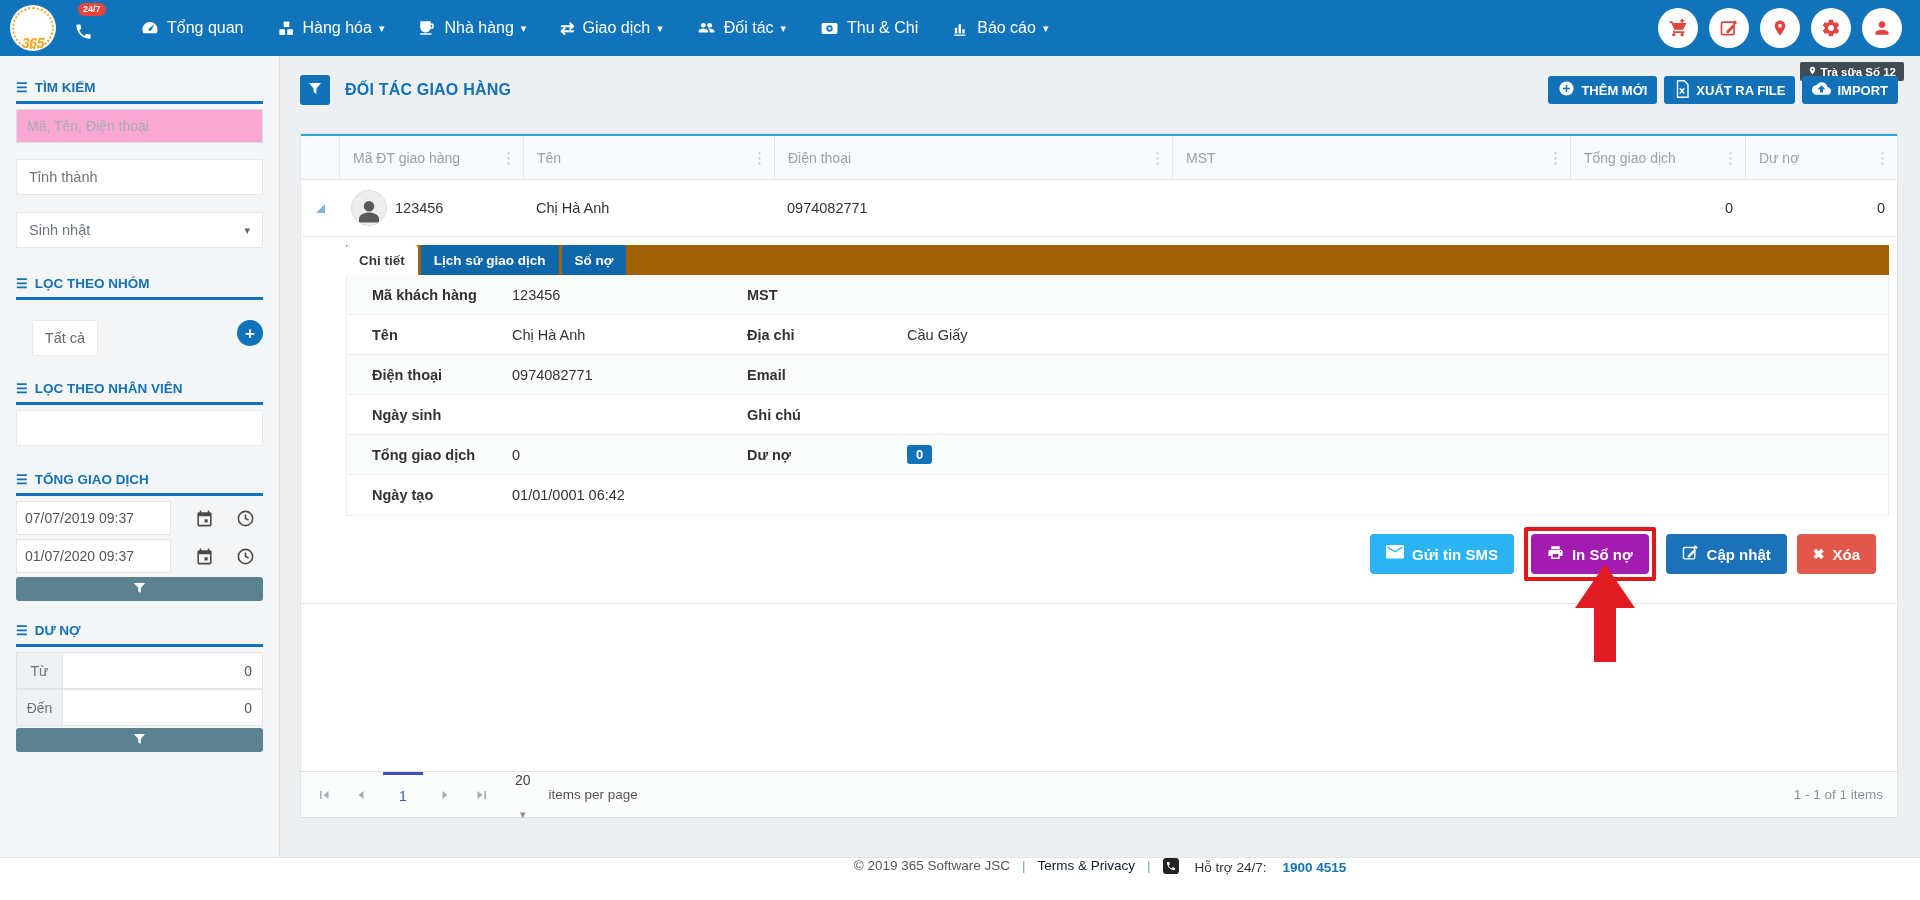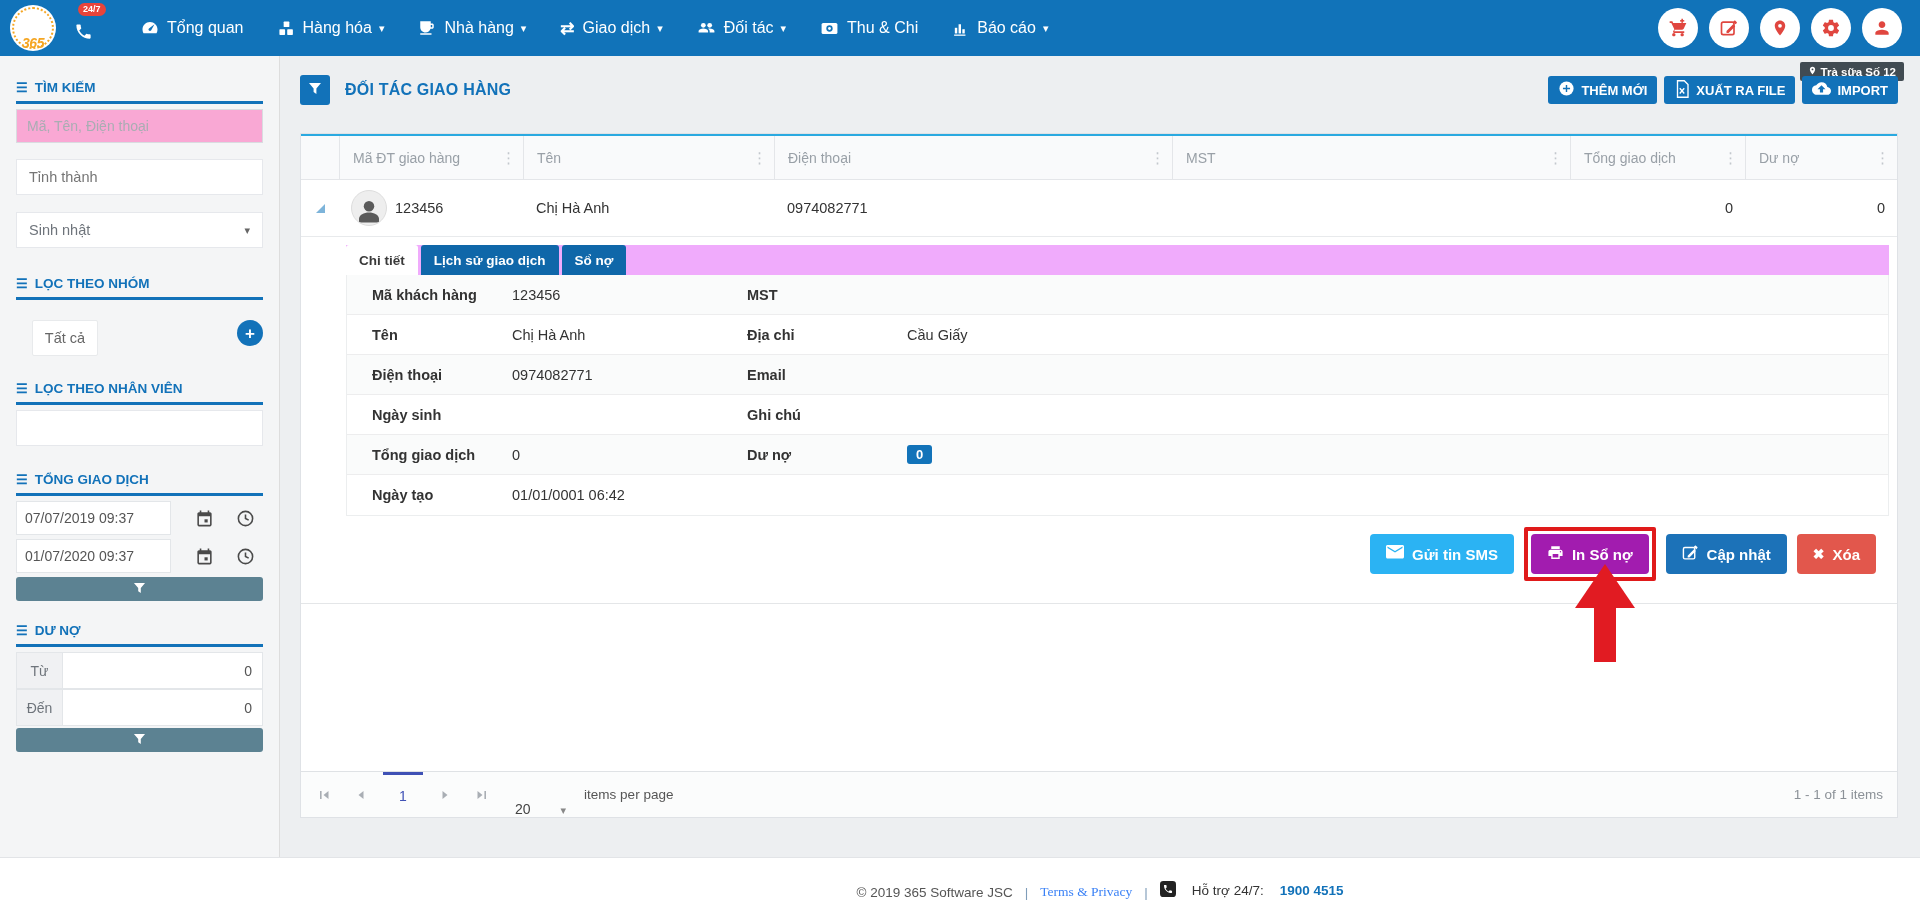--- a/index.html
+++ b/index.html
@@ -68,21 +68,21 @@
   .grow { height: 57px; display: flex; align-items: center; border-bottom: 1px solid #e8eaec; font-size: 14.5px; color: #333; flex: 0 0 auto; cursor: pointer; }
   .expand-cell { width: 38px; flex: 0 0 auto; display: flex; justify-content: center; }
   .tri-expand { width: 0; height: 0; border-bottom: 9px solid #7db4da; border-left: 9px solid transparent; cursor: pointer; }
   .cell-code { display: flex; align-items: center; padding-left: 12px; }
   .avatar { width: 36px; height: 36px; border-radius: 50%; background: #eee; border: 1px solid #ddd; display: flex; align-items: flex-end; justify-content: center; overflow: hidden; margin-right: 8px; flex: 0 0 auto; }
   .cell-text { padding-left: 13px; }
   .cell-num { padding-right: 12px; text-align: right; }
 
   
   .detail-row { padding: 8px 8px 22px 45px; border-bottom: 1px solid #e4e6e8; flex: 0 0 auto; }
-  .tabstrip { height: 30px; background: #f0abfc; display: flex; align-items: flex-end; padding-top: 0; }
+  .tabstrip { height: 30px; background: #a16207; display: flex; align-items: flex-end; padding-top: 0; }
   .tab { height: 30px; display: flex; align-items: center; padding: 0 13px; font-size: 13.5px; font-weight: bold; color: #fff; background: #0f67a9; margin-right: 3px; border-radius: 3px 3px 0 0; cursor: pointer; }
   .tab.active { background: #fff; color: #3a3a3a; }
   .dtable { border: 1px solid #eceeef; border-top: none; }
   .drow { display: grid; grid-template-columns: 140px 235px 160px 1fr; align-items: center; height: 40px; padding: 0 25px; border-bottom: 1px solid #ededee; font-size: 14.5px; color: #333; }
   .drow:nth-child(odd) { background: #fafbfb; }
   .drow:last-child { border-bottom: none; }
   .dlabel { font-weight: bold; color: #333; }
   .debt-badge { display: inline-block; background: #1273b9; color: #fff; font-size: 13px; font-weight: bold; padding: 2px 9px; border-radius: 3px; justify-self: start; }
   .actions { display: flex; justify-content: flex-end; align-items: center; gap: 10px; margin-top: 11px; padding-right: 13px; }
   .act-btn { height: 40px; border: none; border-radius: 4px; color: #fff; font-size: 15px; font-weight: bold; display: flex; align-items: center; gap: 8px; padding: 0 16px; cursor: pointer; font-family: "Liberation Sans", sans-serif; }
@@ -93,29 +93,29 @@
   .red-box { border: 4px solid #e01a1a; border-radius: 2px; padding: 3px; display: flex; }
   .red-arrow { position: absolute; left: 1274px; top: 430px; width: 60px; z-index: 5; }
   .arrow-head { width: 0; height: 0; border-left: 30px solid transparent; border-right: 30px solid transparent; border-bottom: 44px solid #e11b22; }
   .arrow-shaft { width: 22px; height: 54px; background: #e11b22; margin: 0 auto; }
 
   
   .filler { flex: 1; }
   .pager { height: 46px; border-top: 1px solid #dfe2e5; background: #fbfcfc; display: flex; align-items: stretch; padding-left: 10px; flex: 0 0 auto; }
   .pg-btn { width: 28px; margin-right: 8px; display: flex; align-items: center; justify-content: center; color: #a9aeb4; cursor: pointer; align-self: center; height: 28px; }
   .pg-current { width: 40px; border-top: 3px solid #3f51b5; color: #3f51b5; font-size: 14px; display: flex; align-items: center; justify-content: center; margin-right: 8px; cursor: pointer; }
-  .pg-size { display: flex; align-items: flex-end; gap: 30px; margin-left: 12px; color: #444; font-size: 14px; cursor: pointer; }
+  .pg-size { display: flex; align-items: center; gap: 20px; margin-left: 12px; color: #444; font-size: 14px; cursor: pointer; flex-direction: column; }
   .pg-size .caret3 { color: #888; font-size: 11px; }
   .pg-label { display: flex; align-items: center; margin-left: 18px; color: #555; font-size: 13.5px; }
   .pg-range { margin-left: auto; display: flex; align-items: center; padding-right: 14px; color: #8b9197; font-size: 13.5px; }
 
   
-  .footer { position: absolute; bottom: 0; left: 0; right: 0; height: 43px; background: #fff; border-top: 1px solid #e2e4e7; display: flex; align-items: flex-end; justify-content: center; padding-left: 280px; gap: 12px; font-size: 13.5px; color: #555; }
+  .footer { position: absolute; bottom: 0; left: 0; right: 0; height: 43px; background: #fff; border-top: 1px solid #e2e4e7; display: flex; align-items: flex-start; justify-content: center; padding-left: 280px; gap: 12px; font-size: 13.5px; color: #555; }
   .footer .sep { color: #7f9db9; }
-  .footer .link { color: #3b82f6; cursor: pointer; font-family: Liberation Serif, serif; }
+  .footer .link { color: #0f172a; cursor: pointer; }
   .footer .support-wrap { display: flex; align-items: center; gap: 16px; }
   .footer .hotline { color: #1272b9; font-weight: bold; }
 </style>
 </head>
 <body>
 
 <div class="app">
 
   <header class="nav">
     <div class="logo">

